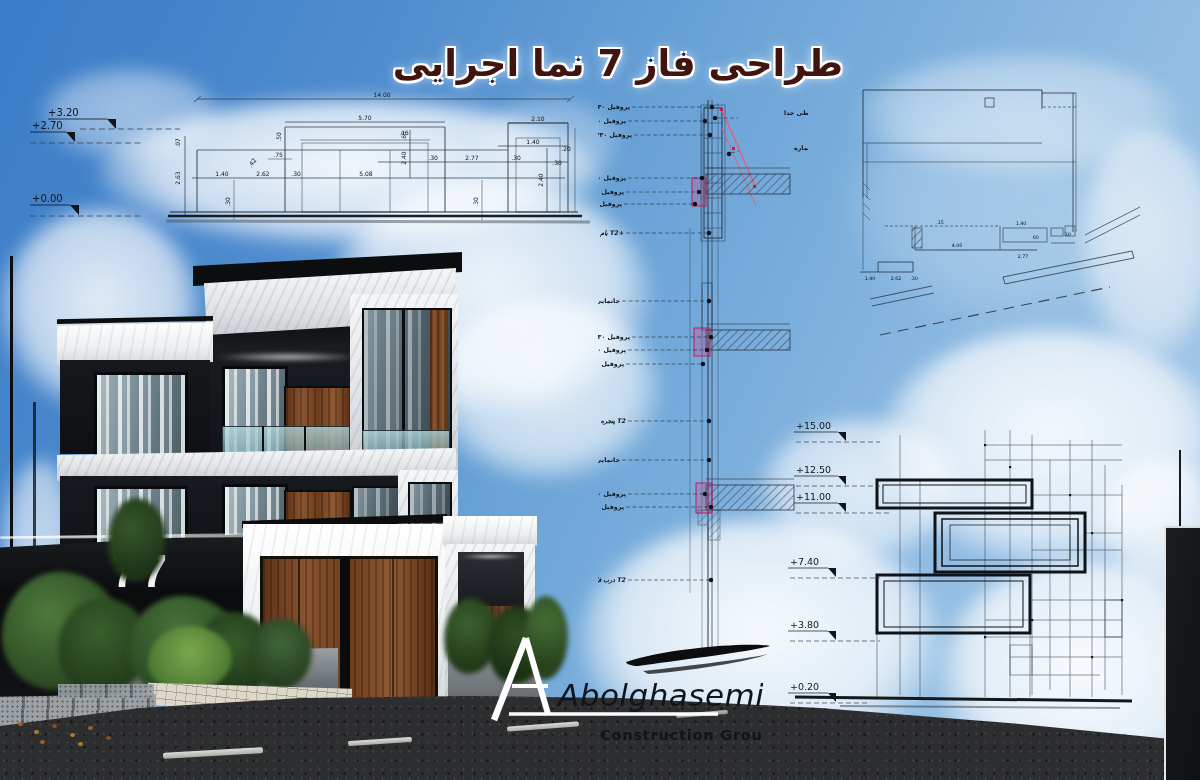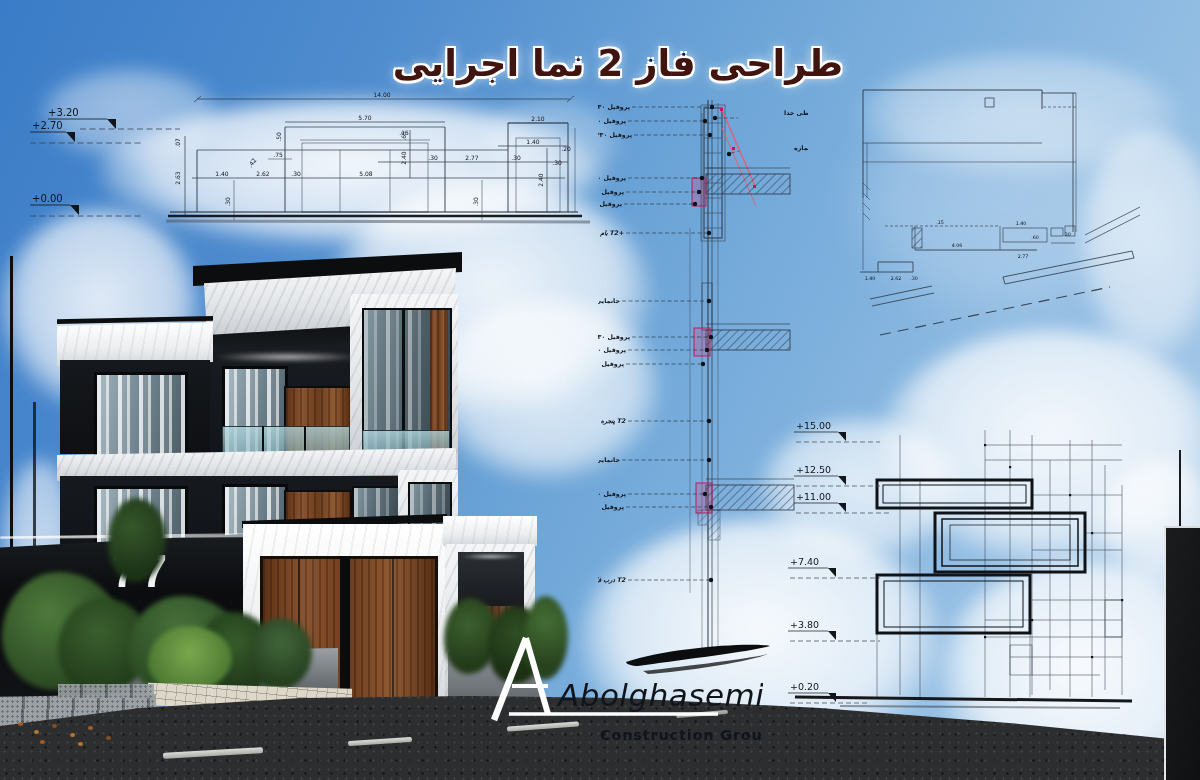--- a/index.html
+++ b/index.html
@@ -469,15 +469,15 @@
     <g stroke="#ffffff" fill="none">
       <line x1="48" y1="10" x2="16" y2="92" stroke-width="6.5"></line>
       <line x1="48" y1="10" x2="70" y2="86" stroke-width="6"></line>
       <line x1="34" y1="58" x2="70" y2="58" stroke-width="4"></line>
       <line x1="31" y1="86" x2="240" y2="86" stroke-width="3.5"></line>
     </g>
     <text x="80" y="78" font-size="31" font-style="italic" font-family="DejaVu Serif,serif" fill="#ffffff" letter-spacing="0.5">Abolghasemi</text>
     <text x="122" y="112" font-size="14.5" font-weight="600" font-family="Liberation Sans,sans-serif" fill="#ffffff" letter-spacing="0.8">Construction Group</text>
   </svg>
 
-  <div class="title">طراحی فاز 2 نما اجرایی</div>
+  <div class="title">طراحی فاز 7 نما اجرایی</div>
 
 </div>
 
 </body></html>

